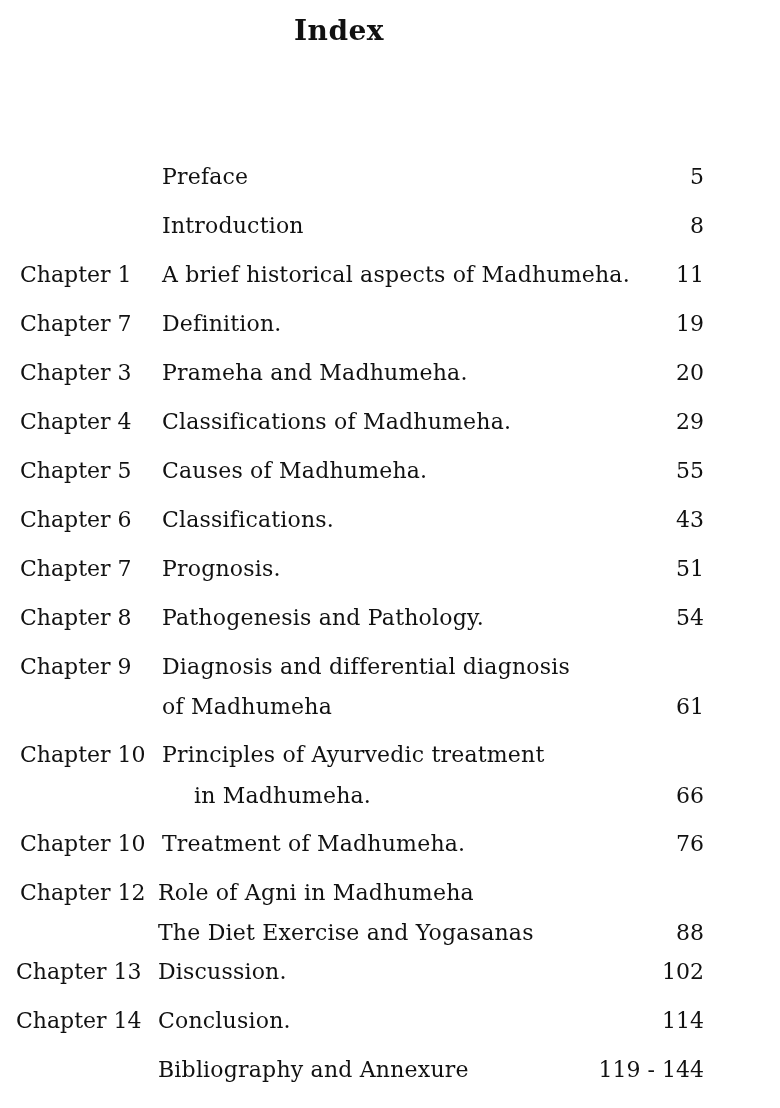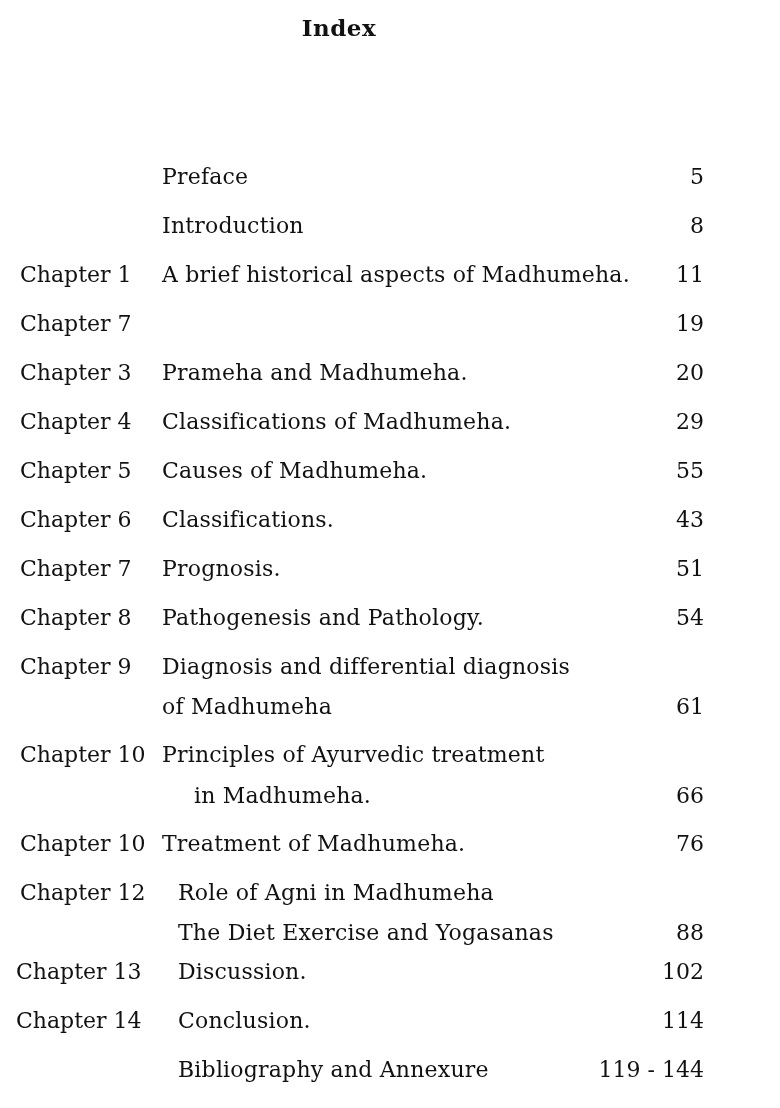--- a/index.html
+++ b/index.html
@@ -1,23 +1,23 @@
 <!DOCTYPE html>
 <html><head>
 <meta charset="utf-8">
 <style>
   html, body { margin: 0; padding: 0; background: #ffffff; }
   body { width: 780px; height: 1108px; position: relative; overflow: hidden;
          font-family: "DejaVu Serif", "Liberation Serif", serif; color: #111; }
   .title { position: absolute; top: 14px; left: 0; width: 678px; text-align: center;
-           font-size: 23px; font-weight: bold; letter-spacing: 0.5px; }
+           font-size: 28px; font-weight: bold; letter-spacing: 0.5px; }
   .row { position: absolute; left: 12px; width: 708px; height: 30px; font-size: 22px; line-height: 30px; }
   .chap { position: absolute; left: 8px; white-space: nowrap; }
   .text { position: absolute; left: 150px; white-space: nowrap; letter-spacing: 0.2px; }
-  .text.wide { left: 146px; margin-left: 20px; }
+  .text.wide { left: 146px; }
   .page { position: absolute; right: 16px; text-align: right; white-space: nowrap; }
 </style>
 </head>
 <body>
 
 <div class="title">Index</div>
 
 <div class="row" style="top:162px">
   <span class="text">Preface</span>
   <span class="page">5</span>
@@ -29,20 +29,21 @@
 </div>
 
 <div class="row" style="top:260px">
   <span class="chap">Chapter 1</span>
   <span class="text">A brief historical aspects of Madhumeha.</span>
   <span class="page">11</span>
 </div>
 
 <div class="row" style="top:309px">
   <span class="chap">Chapter 7</span>
+  <span class="text">Definition.</span>
   <span class="page">19</span>
 </div>
 
 <div class="row" style="top:358px">
   <span class="chap">Chapter 3</span>
   <span class="text">Prameha and Madhumeha.</span>
   <span class="page">20</span>
 </div>
 
 <div class="row" style="top:407px">

